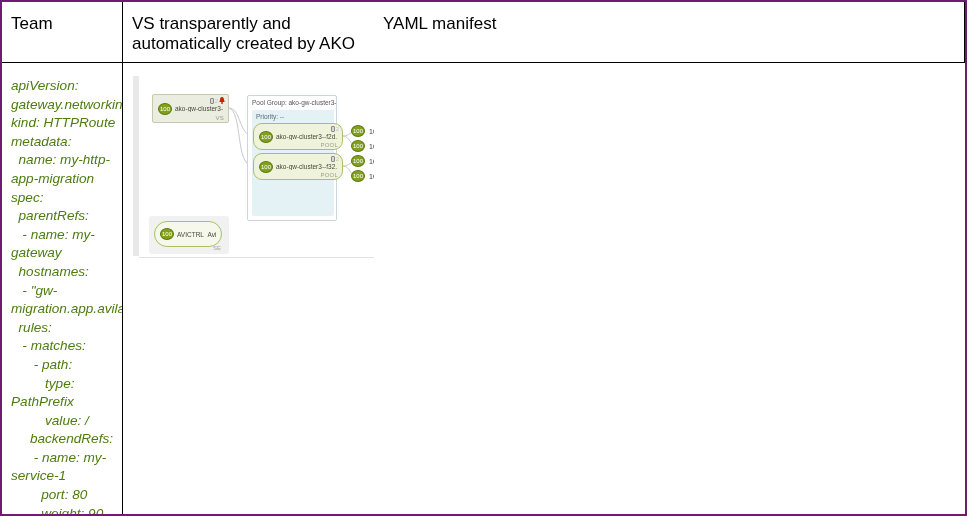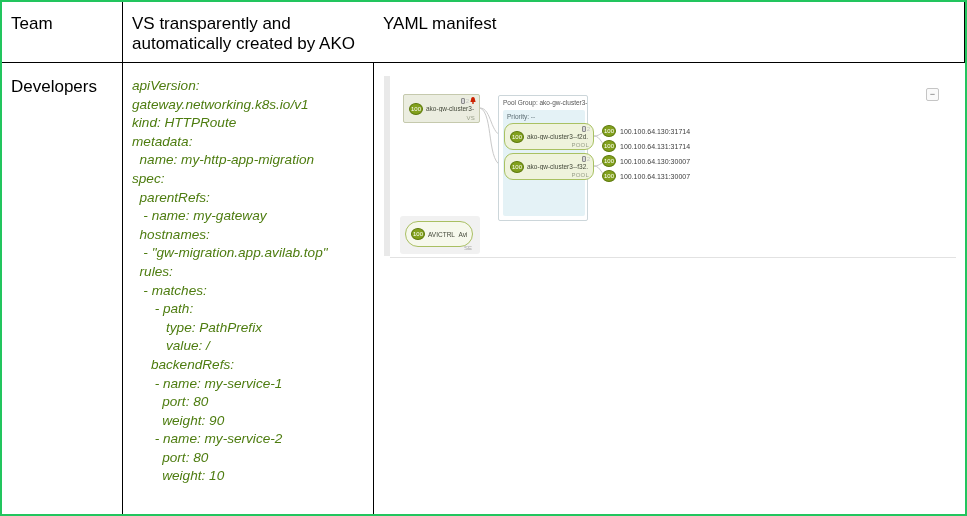--- a/index.html
+++ b/index.html
@@ -4,21 +4,21 @@
 <style>
   * { box-sizing: border-box; margin: 0; padding: 0; }
   html,body { background:#fff; }
   body { font-family: "Liberation Sans", sans-serif; }
 
   .doc-table {
     width: 967px; height: 516px;
     display: grid;
     grid-template-columns: 121px 251px 1fr;
     grid-template-rows: 61px 1fr;
-    border: 2px solid #22c55e;
+    border: 2px solid #701a75;
     background: #fff;
   }
   .cell { border-right: 1.5px solid #000; overflow: hidden; }
   .cell.last { border-right: none; }
   .hdr { border-bottom: 1.5px solid #000; padding: 12px 9px 0 9px; font-size: 17px; color:#000; }
   .team-cell { padding: 14px 9px 0 9px; font-size: 17px; color:#000; }
 
   .yaml-cell { padding: 14px 6px 0 9px; }
   .yaml {
     font-family: "Liberation Sans", sans-serif;
@@ -81,23 +81,20 @@
   <div class="cell hdr">
     <span>Team</span>
   </div>
   <div class="cell hdr last">
     <span>VS transparently and automatically created by AKO</span>
   </div>
   <div class="cell hdr">
     <span>YAML manifest</span>
   </div>
 
-  <div class="cell team-cell">
-    <span>Developers</span>
-  </div>
 
   <div class="cell yaml-cell">
     <div class="yaml">apiVersion:
 gateway.networking.k8s.io/v1
 kind: HTTPRoute
 metadata:
   name: my-http-app-migration
 spec:
   parentRefs:
    - name: my-gateway

